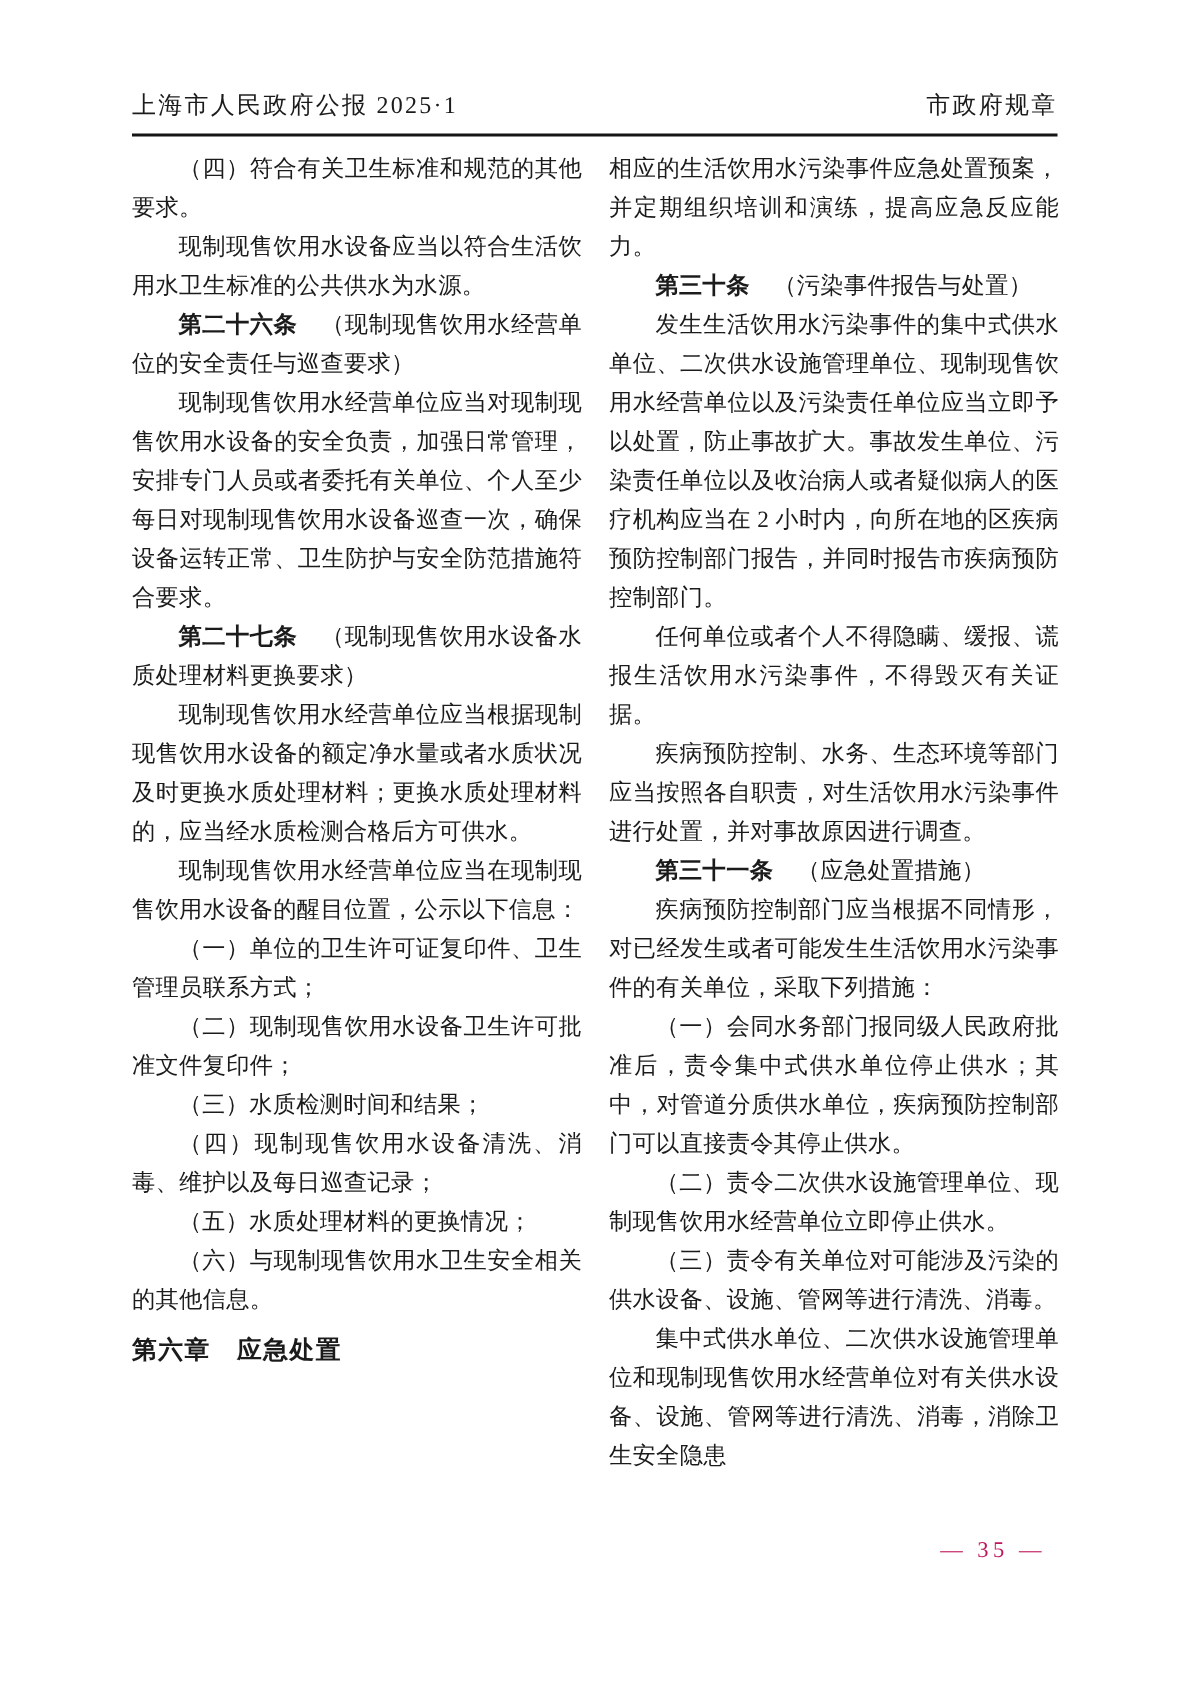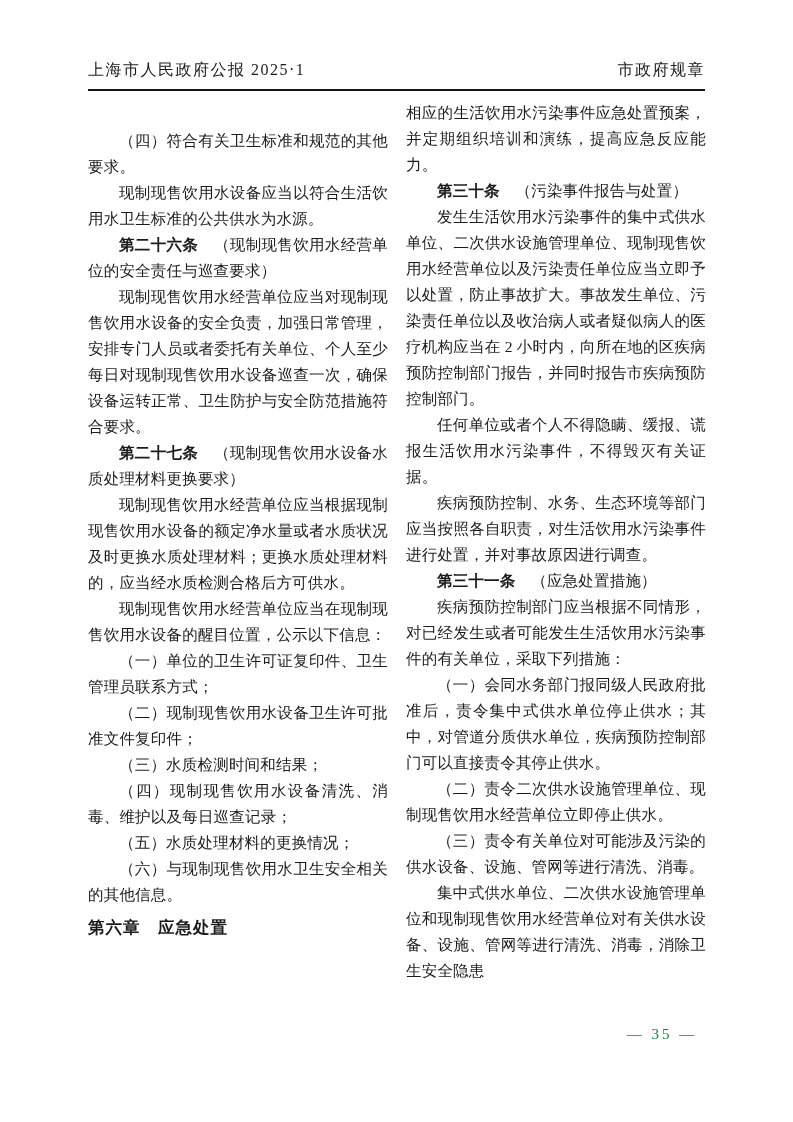--- a/index.html
+++ b/index.html
@@ -38,21 +38,21 @@
   .col {
     position: absolute;
     top: 100px;
     width: 300px;
     font-size: 15.5px;
     line-height: 26px;
     text-align: justify;
     text-justify: inter-ideograph;
     letter-spacing: 0.2px;
   }
-  .col-left { left: 88px; margin-top: 28px; }
+  .col-left { left: 88px; }
   .col-right { left: 406px; }
   .col p {
     margin: 0;
     text-indent: 2em;
   }
   .col p.cont { text-indent: 0; }
   .col p.chapter {
     text-indent: 0;
     font-weight: bold;
     font-size: 16.5px;
@@ -61,21 +61,21 @@
   }
   .art-num { font-weight: bold; }
   .page-number {
     position: absolute;
     top: 1026px;
     left: 615px;
     width: 94px;
     text-align: center;
     font-size: 15px;
     letter-spacing: 3px;
-    color: #15803d;
+    color: #be185d;
   }
 </style>
 </head>
 <body>
 
 <div class="page">
   <div class="header">
     <span class="h-left">上海市人民政府公报 2025·1</span>
     <span class="h-right">市政府规章</span>
   </div>

